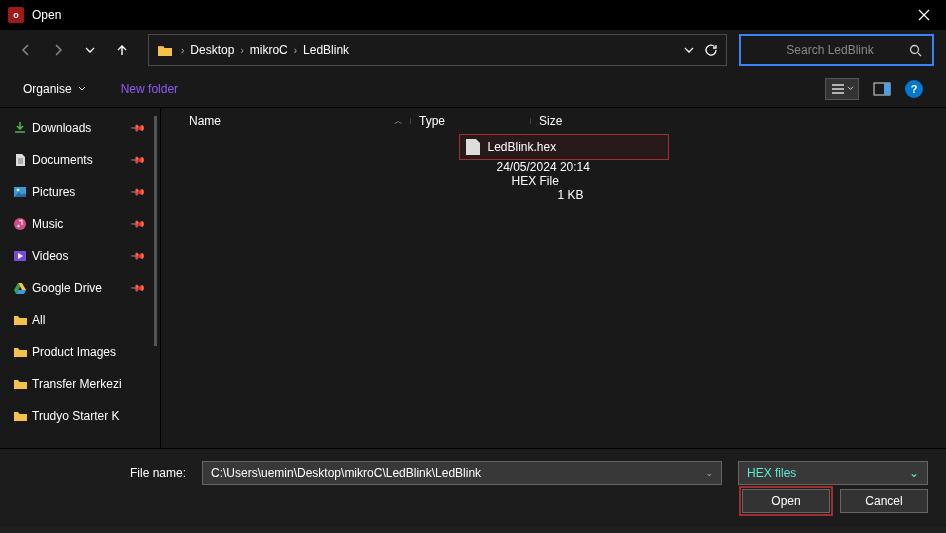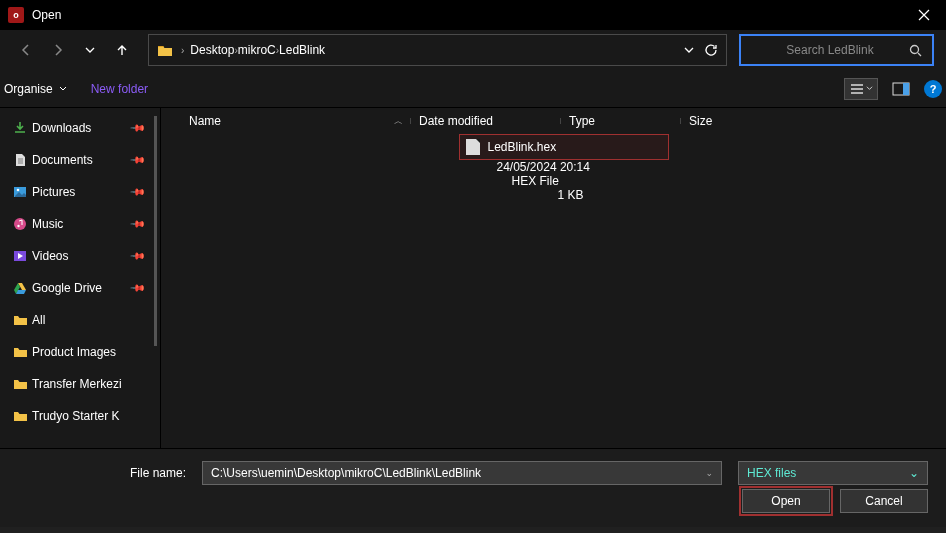--- a/index.html
+++ b/index.html
@@ -6,26 +6,26 @@
 body { background: #202020; color: #fff; width: 946px; height: 533px; overflow: hidden; font-size: 12px; }
 .titlebar { height: 30px; display: flex; align-items: center; padding: 0 0 0 8px; background: #000; }
 .titlebar .app-icon { width: 16px; height: 16px; background: #a01818; border-radius: 2px; margin-right: 8px; display:flex;align-items:center;justify-content:center;font-size:9px;font-weight:bold;color:#fff;}
 .titlebar .title { font-size: 12px; color: #fff; flex: 1; }
 .titlebar .close { width: 45px; height: 30px; display: flex; align-items: center; justify-content: center; color: #fff; }
 .navrow { height: 40px; display: flex; align-items: center; padding: 8px 12px; gap: 4px; background:#191919; }
 .navbtn { width: 28px; height: 28px; display: flex; align-items: center; justify-content: center; color: #fff; }
 .navbtn.dim { color: #777; }
 .addressbar { flex: 1; height: 32px; border: 1px solid #4a4a4a; display: flex; align-items: center; padding: 0 8px; margin: 0 8px; background:#191919;}
 .addressbar .folder-ico { width: 16px; height: 14px; margin-right: 8px; }
-.breadcrumb { display: flex; align-items: center; font-size: 12px; color:#fff;text-align:center;}
+.breadcrumb { display: flex; align-items: center; gap: 6px; font-size: 12px; color:#fff;text-align:center;}
 .breadcrumb .sep { color: #aaa; font-size:10px;}
 .addr-right { margin-left: auto; display:flex; gap:10px; align-items:center;}
 .searchbox { width: 195px; height: 32px; border: 2px solid #3b82f6; display: flex; align-items: center; padding: 0 10px; color: #888; background:#191919;text-align:center;}
 .searchbox .ph { flex:1; font-size:12px;}
-.toolbar2 { height: 38px; display: flex; align-items: center; padding: 0 4px; background:#191919; border-bottom:1px solid #000;}
+.toolbar2 { height: 38px; display: flex; align-items: center; padding: 0 23px; background:#191919; border-bottom:1px solid #000;gap:11px;}
 .toolbar2 .org { display:flex; align-items:center; gap:6px; font-size:12px; color:#fff; margin-right:24px;}
 .toolbar2 .newf { font-size:12px; color:#8b5cf6;}
 .toolbar2 .right-tools { margin-left:auto; display:flex; gap:12px; align-items:center;}
 .viewbtn { background:#333; border:1px solid #555; width:34px; height:22px; display:flex; align-items:center; justify-content:center; gap:2px;}
 .panelbtn { width:22px; height:22px; display:flex; align-items:center; justify-content:center;}
 .help-ico { width:18px; height:18px; border-radius:50%; background:#0078d4; color:#fff; display:flex; align-items:center; justify-content:center; font-size:11px; font-weight:bold;}
 .main { display:flex; height: 340px; background:#191919;}
 .sidebar { width: 160px; overflow:hidden; padding-top:4px; position:relative;}
 .sidebar-scroll { position:absolute; right:0; top:8px; bottom:8px; width:10px;}
 .sidebar-scroll .thumb{ position:absolute; top:0; width:3px; left:4px; height:230px; background:#555;}
@@ -264,21 +264,20 @@
       </div>
   </div>
 
   <div class="filepane">
     <div class="columns">
       <div class="col name">
         <span>Name</span>
         <span class="sortarrow">︿</span>
         <span class="divider"></span>
       </div>
-      <div class="col date"><span>Date modified</span><span class="divider"></span></div>
       <div class="col type"><span>Type</span><span class="divider"></span></div>
       <div class="col size"><span>Size</span></div>
     </div>
 
     <div class="file-row selected">
       <div class="fname-wrap">
         <span class="ficon"></span>
         <span>LedBlink.hex</span>
       </div>
       <div class="c date">24/05/2024 20:14</div>

